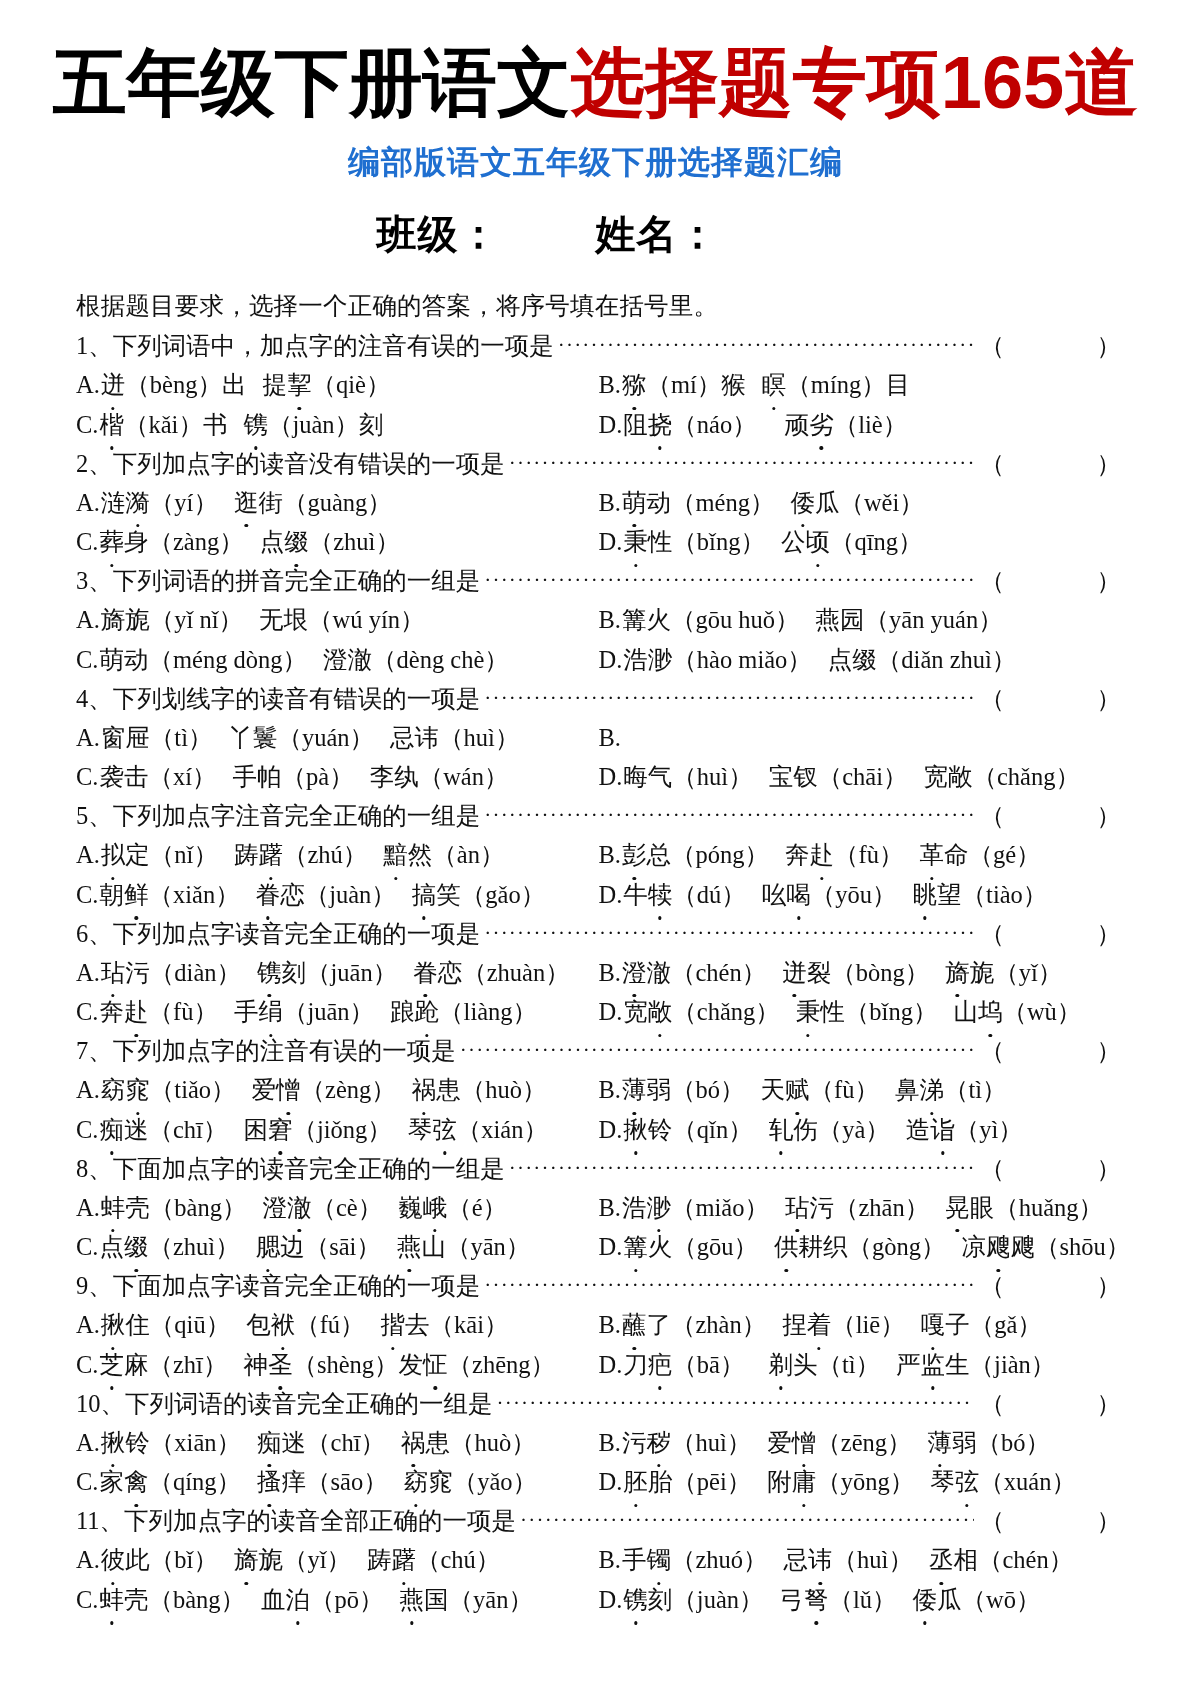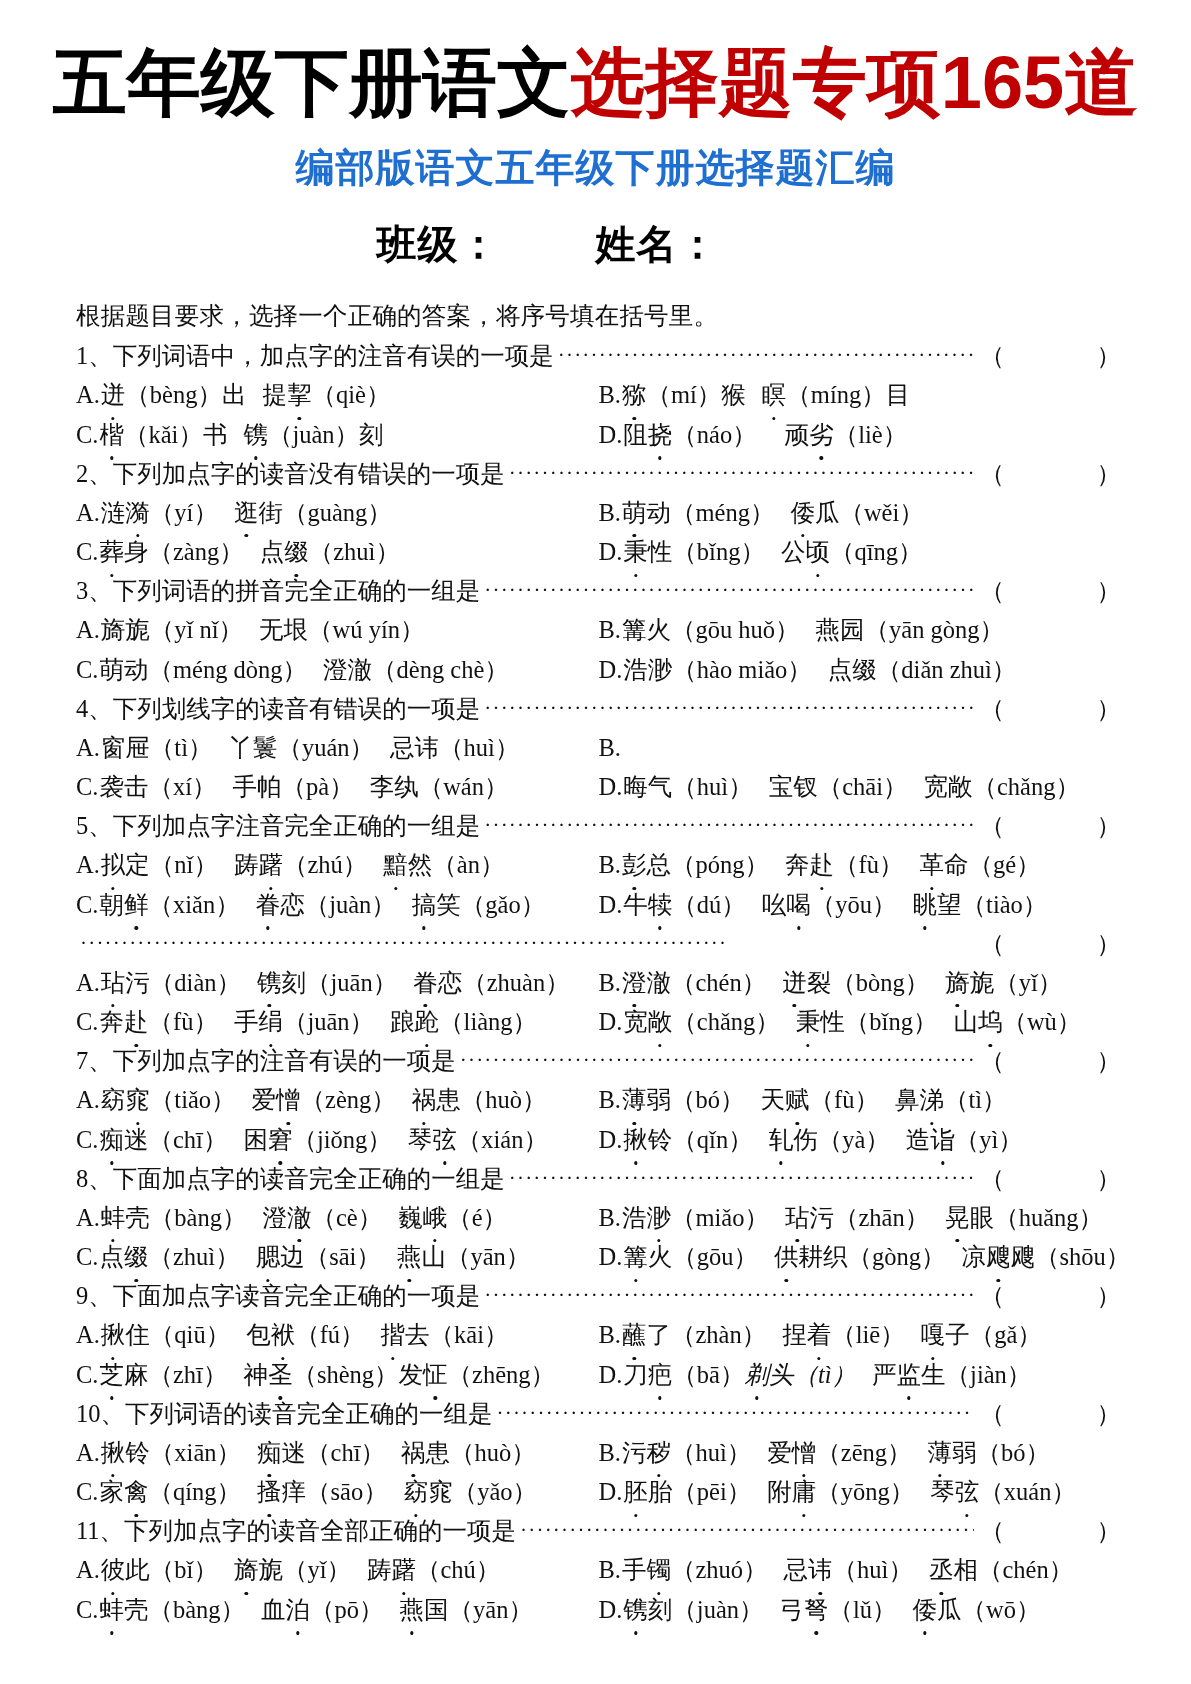--- a/index.html
+++ b/index.html
@@ -28,21 +28,21 @@
     margin: 42px 0 0 0;
     white-space: nowrap;
   }
   .title-main .seg-black { color: #000000; }
   .title-main .seg-red { color: #c00000; }
 
   .title-sub {
     text-align: center;
     font-family: "Liberation Sans", "DejaVu Sans", sans-serif;
     font-weight: bold;
-    font-size: 39px;
+    font-size: 32px;
     color: #1f6fd0;
     margin: 16px 0 0 0;
     letter-spacing: 1px;
   }
 
   .info-row {
     text-align: center;
     font-family: "Liberation Sans", "DejaVu Sans", sans-serif;
     font-weight: bold;
     font-size: 40px;
@@ -236,21 +236,21 @@
             <span class="opt-label">A.</span>
             <span class="opt-items">
               <span class="opt-item"><span>旖</span><span>旎</span><span class="py">（yǐ nǐ）</span></span>
               <span class="opt-item" style="margin-left: 16px;"><span>无</span><span>垠</span><span class="py">（wú yín）</span></span>
             </span>
           </div>
           <div class="opt-half right">
             <span class="opt-label">B.</span>
             <span class="opt-items">
               <span class="opt-item"><span>篝</span><span>火</span><span class="py">（gōu huǒ）</span></span>
-              <span class="opt-item" style="margin-left: 16px;"><span>燕</span><span>园</span><span class="py">（yān gòng）</span></span>
+              <span class="opt-item" style="margin-left: 16px;"><span>燕</span><span>园</span><span class="py">（yān yuán）</span></span>
             </span>
           </div>
         </div>
         <div class="opt-row">
           <div class="opt-half left">
             <span class="opt-label">C.</span>
             <span class="opt-items">
               <span class="opt-item"><span>萌</span><span>动</span><span class="py">（méng dòng）</span></span>
               <span class="opt-item" style="margin-left: 16px;"><span>澄</span><span>澈</span><span class="py">（dèng chè）</span></span>
             </span>
@@ -338,20 +338,21 @@
           <div class="opt-half right">
             <span class="opt-label">D.</span>
             <span class="opt-items">
               <span class="opt-item"><span>牛</span><span class="dotchar">犊</span><span class="py">（dú）</span></span>
               <span class="opt-item" style="margin-left: 16px;"><span>吆</span><span class="dotchar">喝</span><span class="py">（yōu）</span></span>
               <span class="opt-item" style="margin-left: 16px;"><span class="dotchar">眺</span><span>望</span><span class="py">（tiào）</span></span>
             </span>
           </div>
         </div>
         <div class="q-stem">
+          <span class="stem-text">6、下列加点字读音完全正确的一项是</span>
           <span class="dotfill">···············································································</span>
           <span class="paren-open">（</span>
           <span class="blank"></span>
           <span class="paren-close">）</span>
         </div>
         <div class="opt-row">
           <div class="opt-half left">
             <span class="opt-label">A.</span>
             <span class="opt-items">
               <span class="opt-item"><span class="dotchar">玷</span><span>污</span><span class="py">（diàn）</span></span>
@@ -503,21 +504,21 @@
             <span class="opt-items">
               <span class="opt-item"><span class="dotchar">芝</span><span>麻</span><span class="py">（zhī）</span></span>
               <span class="opt-item" style="margin-left: 16px;"><span>神</span><span class="dotchar">圣</span><span class="py">（shèng）</span></span>
               <span class="opt-item" style=""><span>发</span><span class="dotchar">怔</span><span class="py">（zhēng）</span></span>
             </span>
           </div>
           <div class="opt-half right">
             <span class="opt-label">D.</span>
             <span class="opt-items">
               <span class="opt-item"><span>刀</span><span class="dotchar">疤</span><span class="py">（bā）</span></span>
-              <span class="opt-item" style="margin-left: 0; font-style: italic;"><span class="dotchar">剃</span><span>头</span><span class="py">（tì）</span></span>
+              <span class="opt-item" style="margin-left: 24px;"><span class="dotchar">剃</span><span>头</span><span class="py">（tì）</span></span>
               <span class="opt-item" style="margin-left: 16px;"><span>严</span><span class="dotchar">监</span><span>生</span><span class="py">（jiàn）</span></span>
             </span>
           </div>
         </div>
         <div class="q-stem">
           <span class="stem-text">10、下列词语的读音完全正确的一组是</span>
           <span class="dotfill">···············································································</span>
           <span class="paren-open">（</span>
           <span class="blank"></span>
           <span class="paren-close">）</span>

